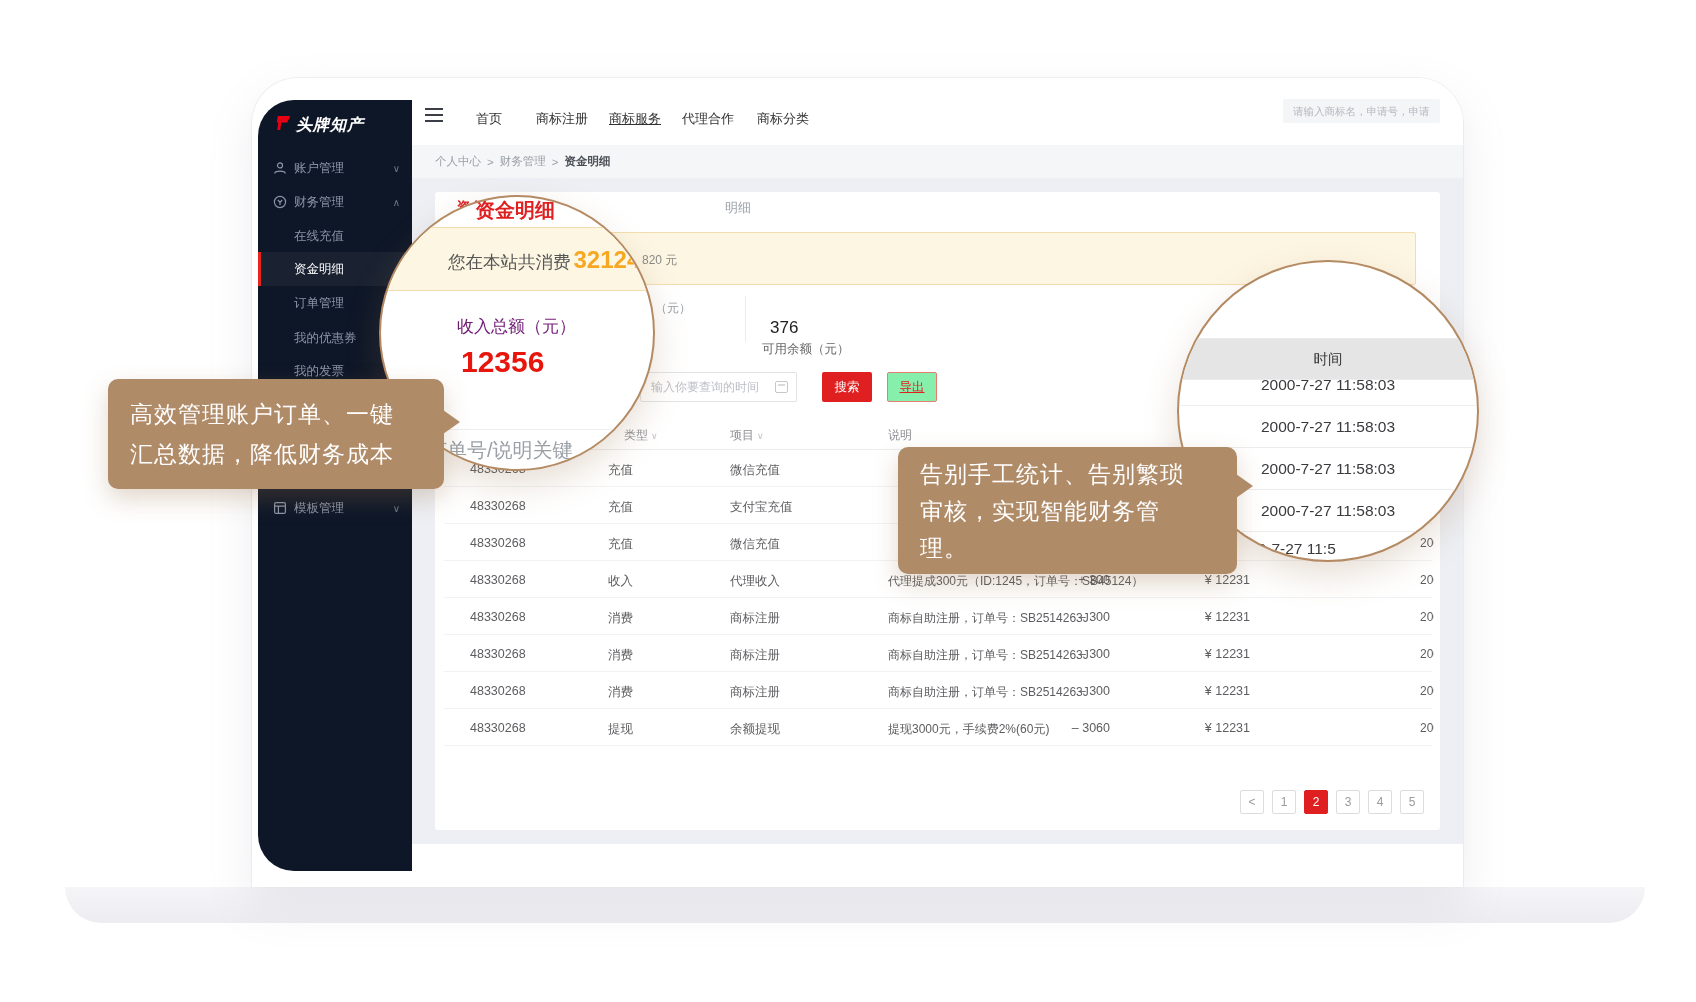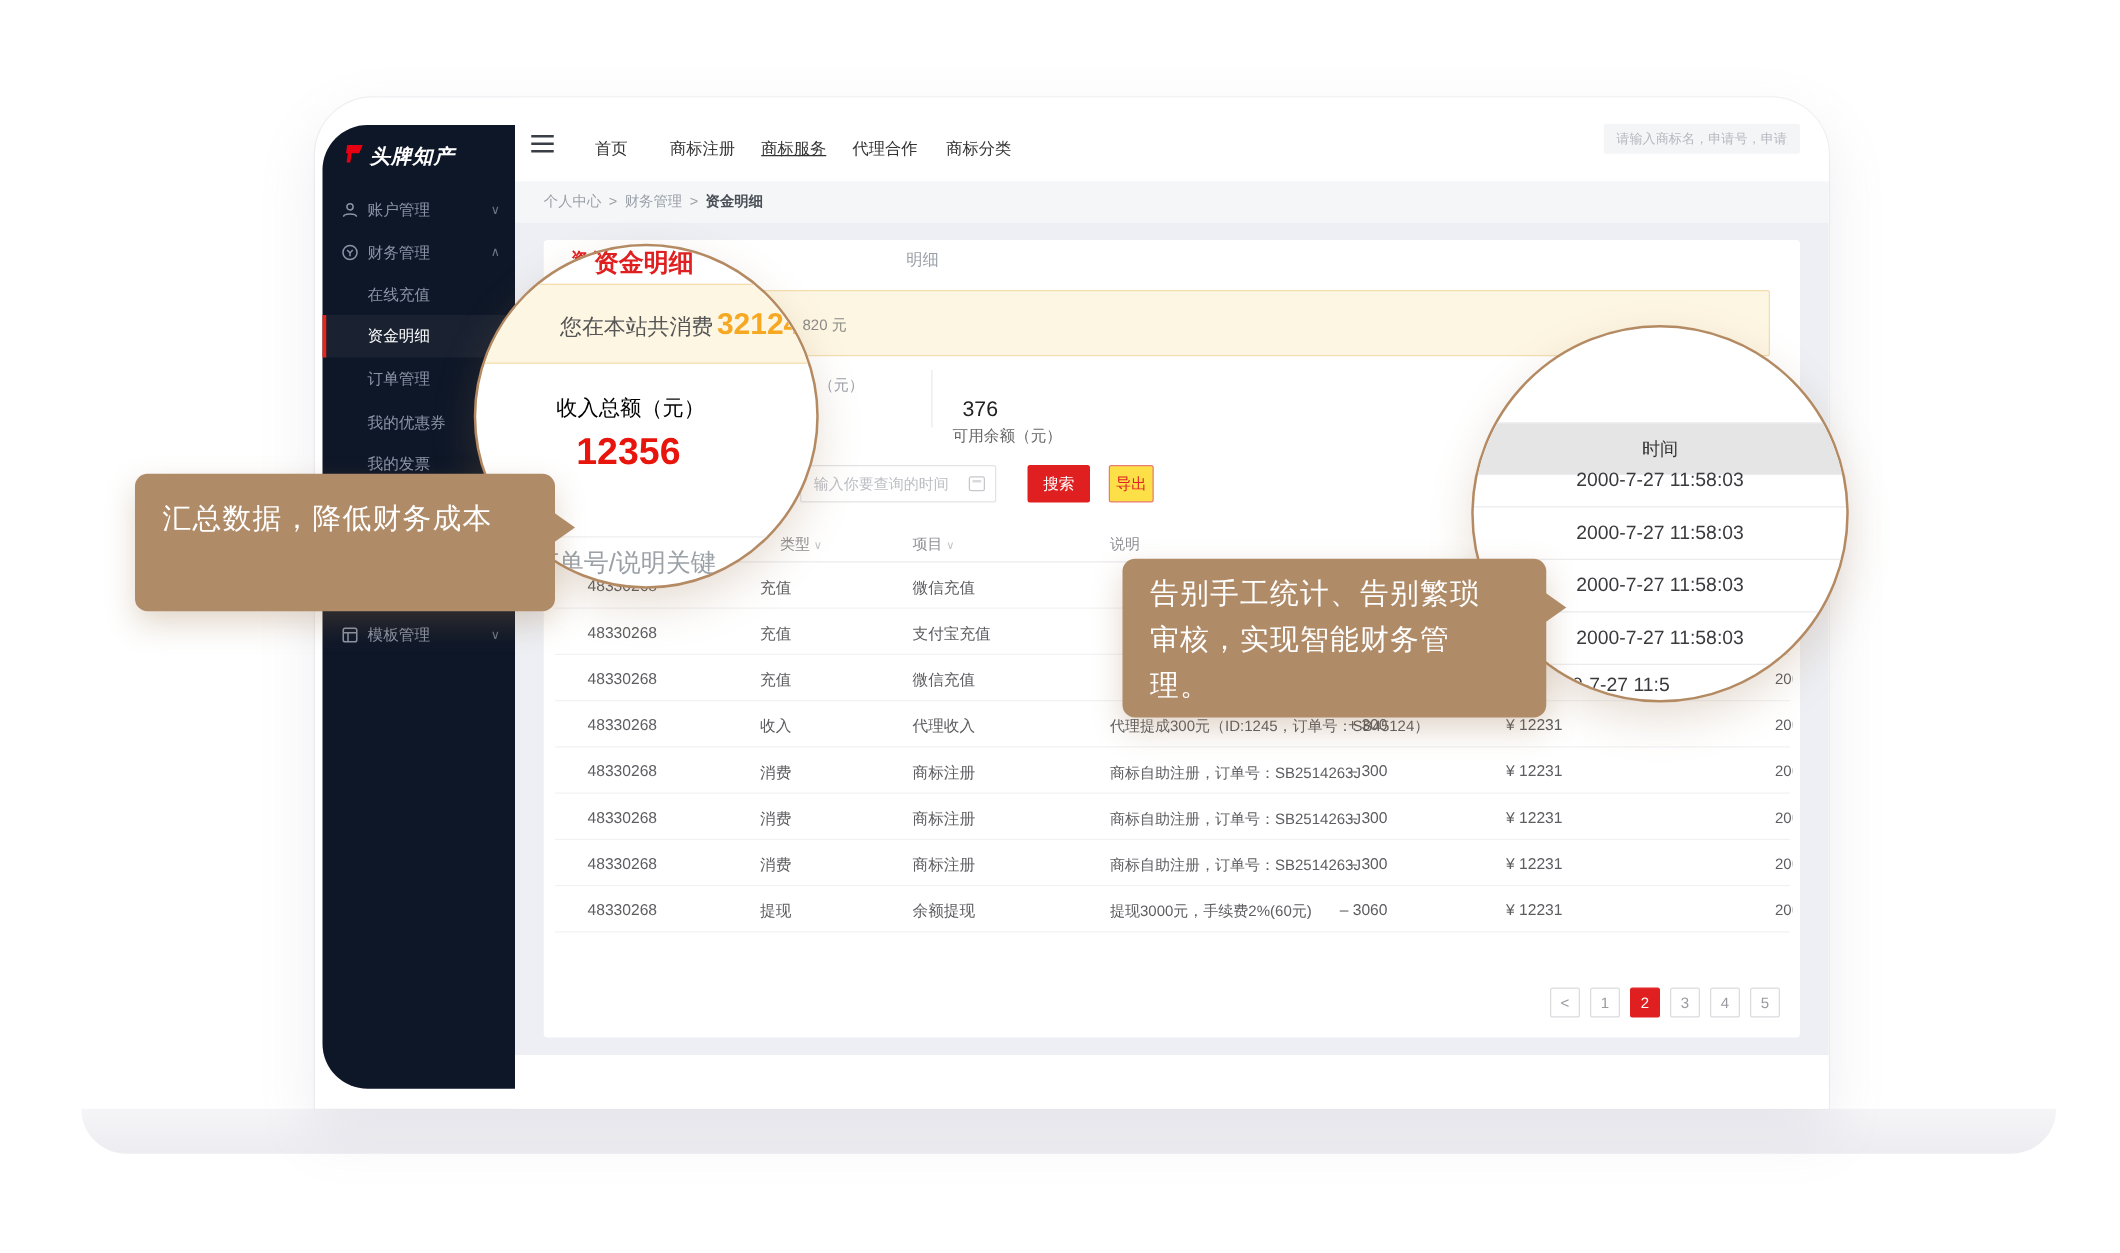--- a/index.html
+++ b/index.html
@@ -60,22 +60,22 @@
   .stat-bal-value { position:absolute; left:335px; top:126px; font-size:17px; font-weight:400; color:#222; }
 
   .date-input { position:absolute; left:205px; top:180px; width:157px; height:30px; border:1px solid #e2e3e6;
     border-radius:2px; font-size:12px; color:#777; padding:0 26px 0 10px; background:#fff; }
   .date-input::placeholder { color:#bcbec4; }
   .cal { position:absolute; left:340px; top:189px; width:13px; height:12px; border:1px solid #c6c8cd;
     border-radius:2px; }
   .cal:before { content:""; position:absolute; left:2px; top:2px; right:2px; height:2px; background:#d9dade; }
   .btn-search { position:absolute; left:387px; top:180px; width:50px; height:30px; background:#e02020;
     color:#fff; font-size:12.5px; border:none; border-radius:2px; cursor:pointer; }
-  .btn-export { position:absolute; left:452px; top:180px; width:36px; height:30px; background:#fde047;
-    color:#e02020; font-size:12.5px; border:1px solid #e87b72; border-radius:2px; cursor:pointer; }
+  .btn-export { position:absolute; left:452px; top:180px; width:50px; height:30px; background:#86efac;
+    color:#e02020; font-size:12.5px; border:1px solid #e87b72; border-radius:2px; cursor:pointer;text-decoration:underline; }
 
   .thead { position:absolute; left:9px; right:8px; top:226px; height:32px; border-bottom:1px solid #ececee;
     font-size:12px; color:#8f8f94; }
   .thead .hc { position:absolute; top:9px; white-space:nowrap; }
   .hc .caret { font-size:9px; color:#c2c2c6; margin-left:3px; }
   .h-order { left:26px; } .h-type { left:164px;margin-left:16px; } .h-proj { left:286px; } .h-desc { left:444px; }
 
   .trows { position:absolute; left:9px; right:8px; top:258px; }
   .trow { position:relative; height:37px; border-bottom:1px solid #f2f2f4; font-size:12.5px; color:#5d5d61; }
   .trow div { position:absolute; top:12px; white-space:nowrap; }
@@ -94,21 +94,21 @@
   .lens { position:absolute; border-radius:50%; background:#fff; border:2px solid #b48a63;
     box-shadow:0 14px 34px rgba(150,110,70,.22); overflow:hidden; }
   .lens-left { left:379px; top:195px; width:276px; height:276px; }
   .lens-right { left:1177px; top:260px; width:302px; height:302px; }
   .ll-tab { position:absolute; left:94px; top:0px; font-size:20px; font-weight:700; color:#e02020; }
   .ll-banner { position:absolute; left:-20px; right:-20px; top:30px; height:64px;
     background:#fdf6e3; border:1px solid #f3ddae; }
   .ll-banner-text { position:absolute; left:86px; top:18px; white-space:nowrap; font-size:17.5px; color:#555; }
   .ll-banner-text b { font-size:24px; color:#f7a823; font-weight:700; padding:0 3px; }
   .ll-banner-text i { font-style:normal; font-size:18px; color:#666; }
-  .ll-inc-label { position:absolute; left:64px; top:118px; font-size:17px; color:#000000; }
+  .ll-inc-label { position:absolute; left:76px; top:118px; font-size:17px; color:#701a75; }
   .ll-inc-value { position:absolute; left:80px; top:148px; font-size:30px; font-weight:700; color:#e8150d; }
   .ll-line { position:absolute; left:20px; right:20px; top:232px; height:1px; background:#eee; }
   .ll-frag { position:absolute; left:46px; top:240px; font-size:20px; color:#9aa0a6; white-space:nowrap; }
 
   .lr-row { position:absolute; left:0; right:0; height:42px; border-bottom:1px solid #ececee;
     display:flex; align-items:center; justify-content:center; font-size:15.5px; color:#3a3a3e; white-space:nowrap; }
   .lr-head { top:60px; background:#e5e5e5; border-top:1px solid #ececee; font-size:14.5px; color:#333;margin-top:16px; }
   .lr-t0 { top:102px; } .lr-t1 { top:144px; } .lr-t2 { top:186px; } .lr-t3 { top:228px; }
   .lr-partial { position:absolute; left:70px; top:278px; font-size:15.5px; color:#3a3a3e; white-space:nowrap; }
 
@@ -353,20 +353,21 @@
   <div class="lens lens-right">
     <div class="lr-row lr-head">时间</div>
     <div class="lr-row lr-t0">2000-7-27  11:58:03</div>
     <div class="lr-row lr-t1">2000-7-27  11:58:03</div>
     <div class="lr-row lr-t2">2000-7-27  11:58:03</div>
     <div class="lr-row lr-t3">2000-7-27  11:58:03</div>
     <span class="lr-partial">00-7-27  11:5</span>
   </div>
 
   <div class="callout co-left">
+    <div>高效管理账户订单、一键</div>
     <div>汇总数据，降低财务成本</div>
     <div class="co-arrow"></div>
   </div>
 
   <div class="callout co-right">
     <div>告别手工统计、告别繁琐</div>
     <div>审核，实现智能财务管</div>
     <div>理。</div>
     <div class="co-arrow"></div>
   </div>

